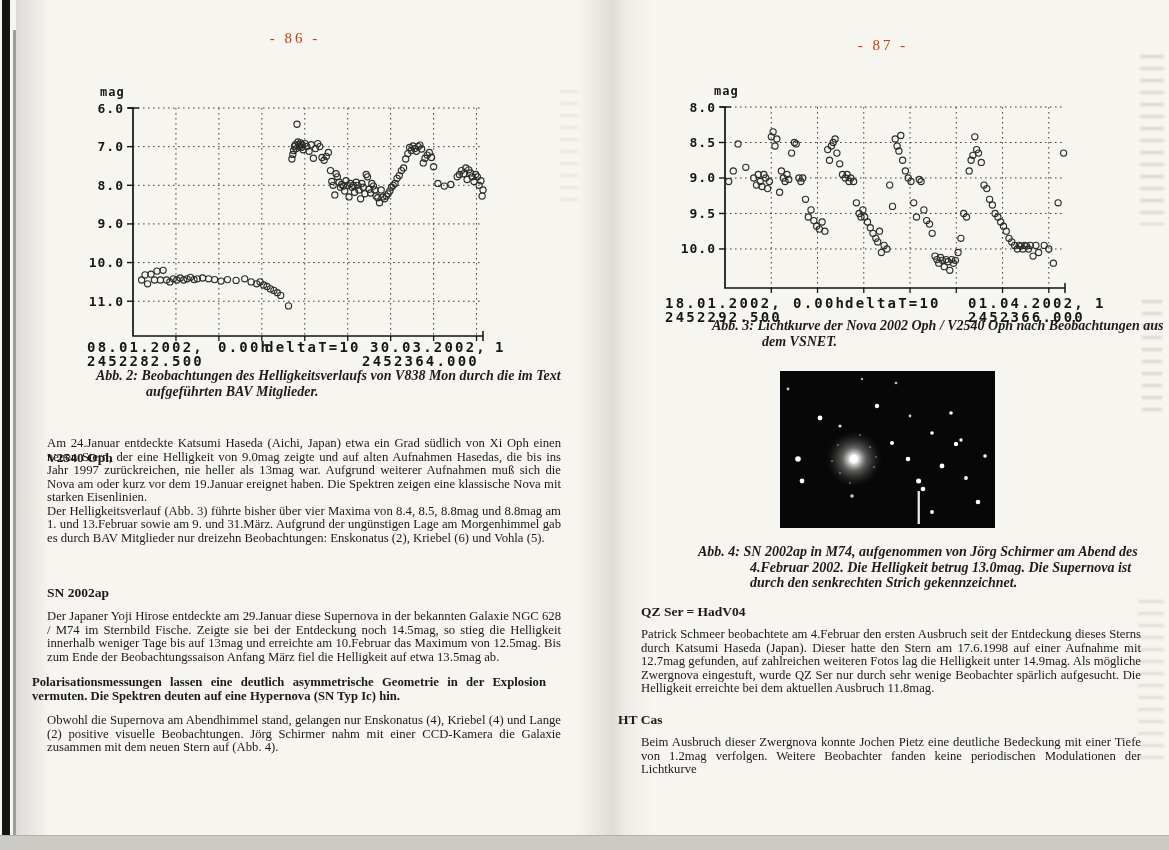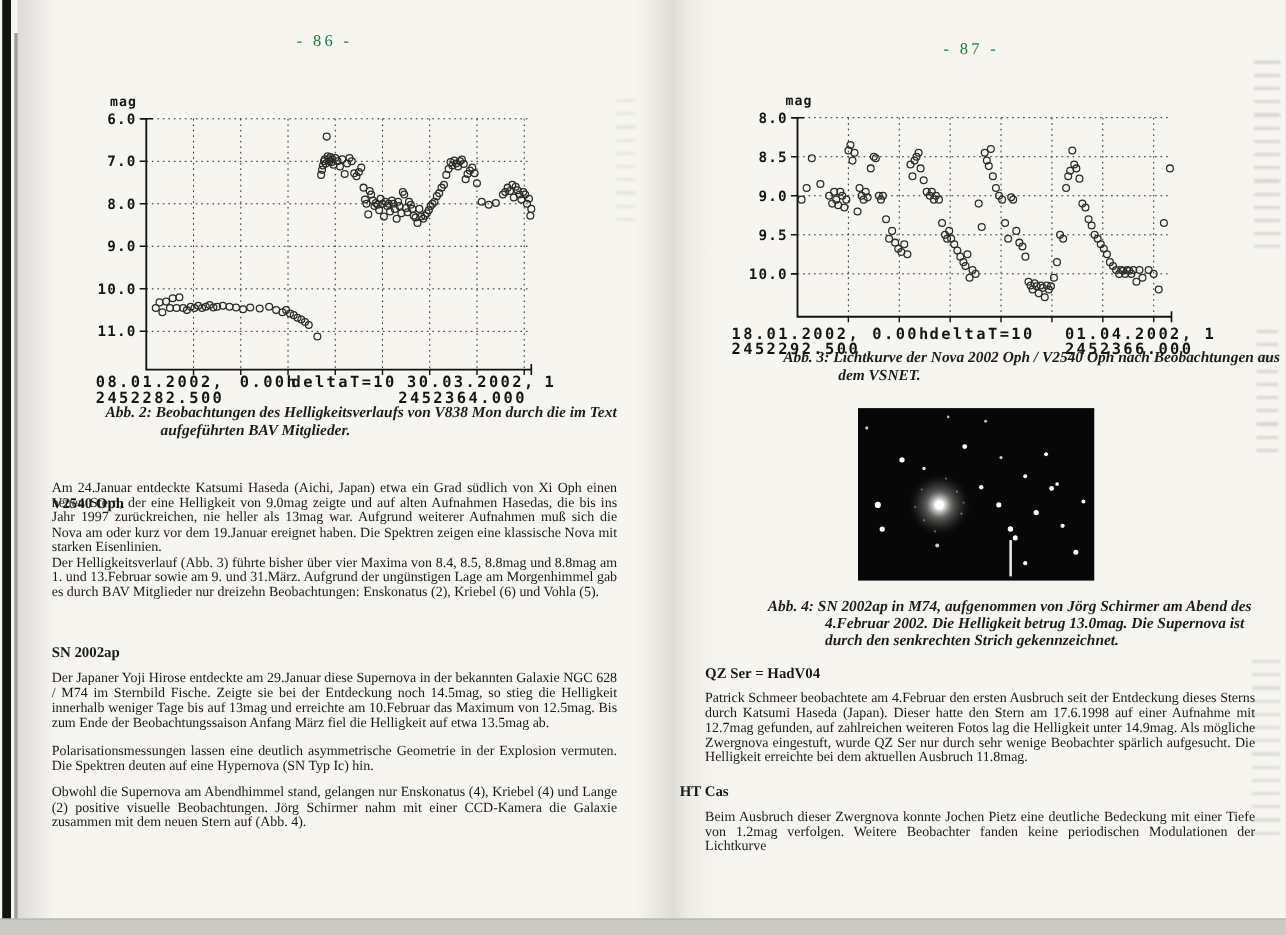--- a/index.html
+++ b/index.html
@@ -10,21 +10,21 @@
   .edge-black{left:2px;top:0;width:8px;height:850px;background:#141414;}
   .edge-gray{left:13px;top:30px;width:3px;height:820px;background:#6e6d6a;opacity:.65;}
   .left-shade{left:16px;top:0;width:34px;height:850px;
       background:linear-gradient(90deg,rgba(60,58,55,.14),rgba(60,58,55,0));}
   .gutter{left:578px;top:0;width:76px;height:850px;
       background:linear-gradient(90deg,rgba(125,123,117,0),rgba(125,123,117,.20) 45%,rgba(125,123,117,.08) 62%,rgba(125,123,117,0));}
   .bottom-strip{left:0;bottom:0;width:1169px;height:14px;background:#cbcac5;border-top:1px solid #b2b1ac;}
   .ghost{position:absolute;background:repeating-linear-gradient(180deg,rgba(100,98,92,.20) 0 3px,rgba(0,0,0,0) 3px 12px);
          filter:blur(1.2px);}
   
-  .page-num{font-size:15px;letter-spacing:3px;color:#15803d;}
+  .page-num{font-size:15px;letter-spacing:3px;color:#c2410c;}
   .heading{font-weight:bold;font-size:13.5px;}
   .body-text{font-size:12.7px;line-height:13.5px;text-align:justify;width:514px;}
   .body-text p{margin:0;}
   .caption{font-style:italic;font-weight:bold;font-size:14px;line-height:15.6px;color:#1d1c1a;}
   .hang{padding-left:50px;text-indent:-50px;}
   svg{display:block;}
 </style>
 </head>
 <body>
 
@@ -239,21 +239,21 @@
   <div class="abs heading" style="left:47px;top:414px;margin-top:36px;">V2540 Oph</div>
 
   <div class="abs body-text" style="left:47px;top:437px;">
     <p>Am 24.Januar entdeckte Katsumi Haseda (Aichi, Japan) etwa ein Grad südlich von Xi Oph einen neuen Stern, der eine Helligkeit von 9.0mag zeigte und auf alten Aufnahmen Hasedas, die bis ins Jahr 1997 zurückreichen, nie heller als 13mag war. Aufgrund weiterer Aufnahmen muß sich die Nova am oder kurz vor dem 19.Januar ereignet haben. Die Spektren zeigen eine klassische Nova mit starken Eisenlinien.</p>
     <p>Der Helligkeitsverlauf (Abb. 3) führte bisher über vier Maxima von 8.4, 8.5, 8.8mag und 8.8mag am 1. und 13.Februar sowie am 9. und 31.März. Aufgrund der ungünstigen Lage am Morgenhimmel gab es durch BAV Mitglieder nur dreizehn Beobachtungen: Enskonatus (2), Kriebel (6) und Vohla (5).</p>
   </div>
 
   <div class="abs heading" style="left:47px;top:585px;">SN 2002ap</div>
 
   <div class="abs body-text" style="left:47px;top:610px;">Der Japaner Yoji Hirose entdeckte am 29.Januar diese Supernova in der bekannten Galaxie NGC 628 / M74 im Sternbild Fische. Zeigte sie bei der Entdeckung noch 14.5mag, so stieg die Helligkeit innerhalb weniger Tage bis auf 13mag und erreichte am 10.Februar das Maximum von 12.5mag. Bis zum Ende der Beobachtungssaison Anfang März fiel die Helligkeit auf etwa 13.5mag ab.</div>
-  <div class="abs body-text" style="left:47px;top:676px;">Polarisationsmessungen lassen eine deutlich asymmetrische Geometrie in der Explosion vermuten. Die Spektren deuten auf eine Hypernova (SN Typ Ic) hin.</div>
+  <div class="abs body-text" style="left:32px;top:676px;font-weight:bold;">Polarisationsmessungen lassen eine deutlich asymmetrische Geometrie in der Explosion vermuten. Die Spektren deuten auf eine Hypernova (SN Typ Ic) hin.</div>
   <div class="abs body-text" style="left:47px;top:714px;">Obwohl die Supernova am Abendhimmel stand, gelangen nur Enskonatus (4), Kriebel (4) und Lange (2) positive visuelle Beobachtungen. Jörg Schirmer nahm mit einer CCD-Kamera die Galaxie zusammen mit dem neuen Stern auf (Abb. 4).</div>
 
   <div class="abs page-num" style="left:818px;top:37px;width:130px;text-align:center;">- 87 -</div>
 
   <svg class="abs" style="left:660px;top:75px;" width="475" height="262">
       <line x1="65" y1="32" x2="405" y2="32" stroke="#2e2e2e" stroke-width="0.9" stroke-dasharray="1.6 3.4"></line>
       <line x1="59" y1="32" x2="65" y2="32" stroke="#141414" stroke-width="1.4"></line>
       <text x="56" y="36.5" font-family="&quot;DejaVu Sans Mono&quot;,monospace" font-weight="bold" fill="#161616" text-anchor="end" font-size="13" letter-spacing="1">8.0</text>
       <line x1="65" y1="67.49019607843135" x2="405" y2="67.49019607843135" stroke="#2e2e2e" stroke-width="0.9" stroke-dasharray="1.6 3.4"></line>
       <line x1="59" y1="67.49019607843135" x2="65" y2="67.49019607843135" stroke="#141414" stroke-width="1.4"></line>

